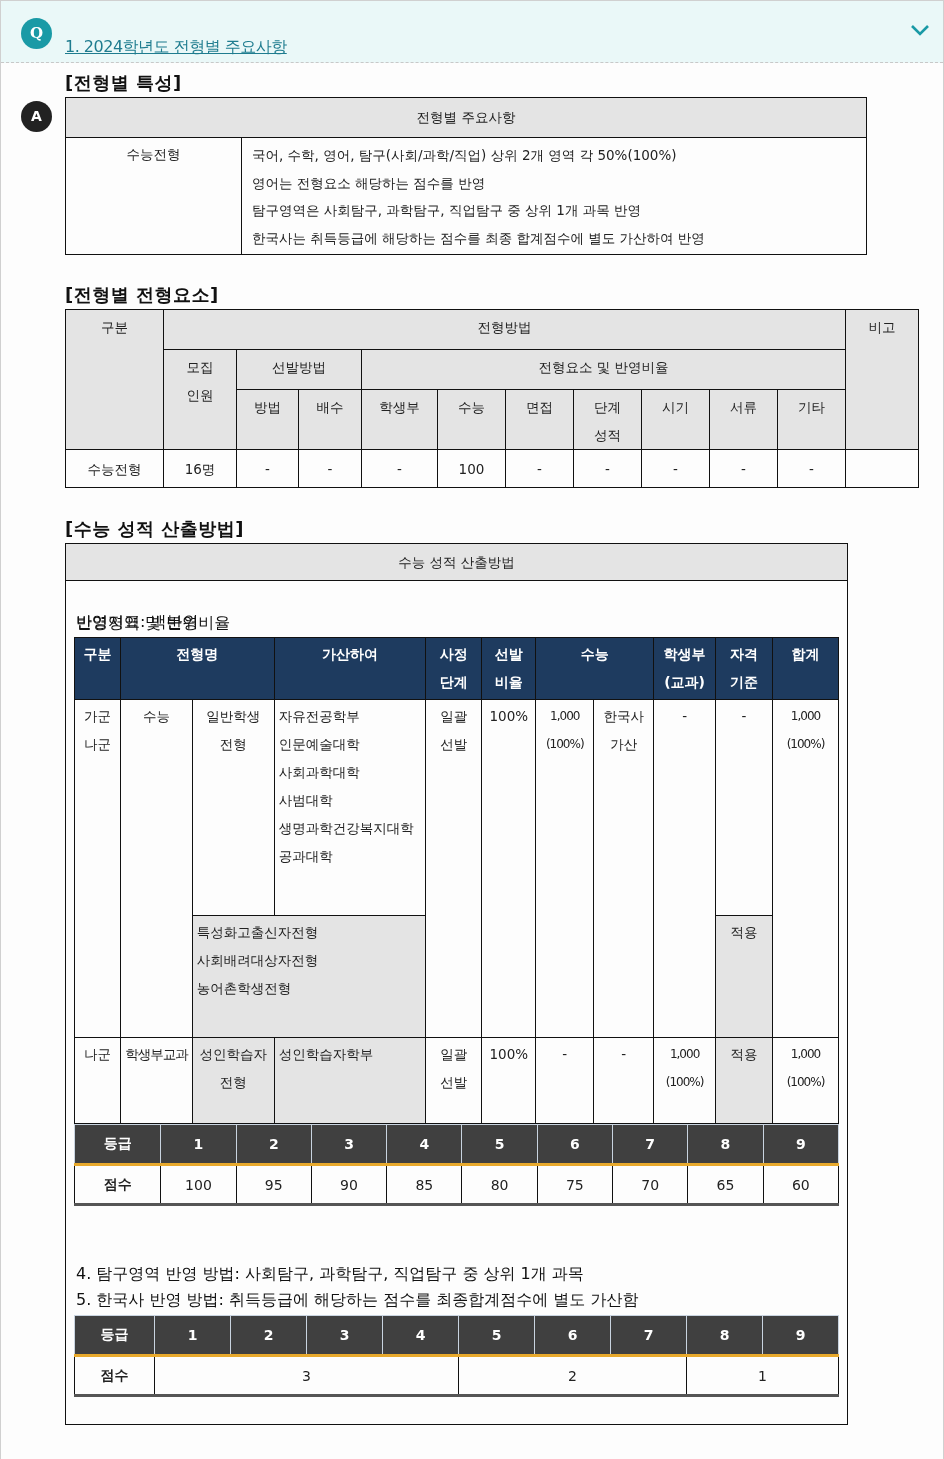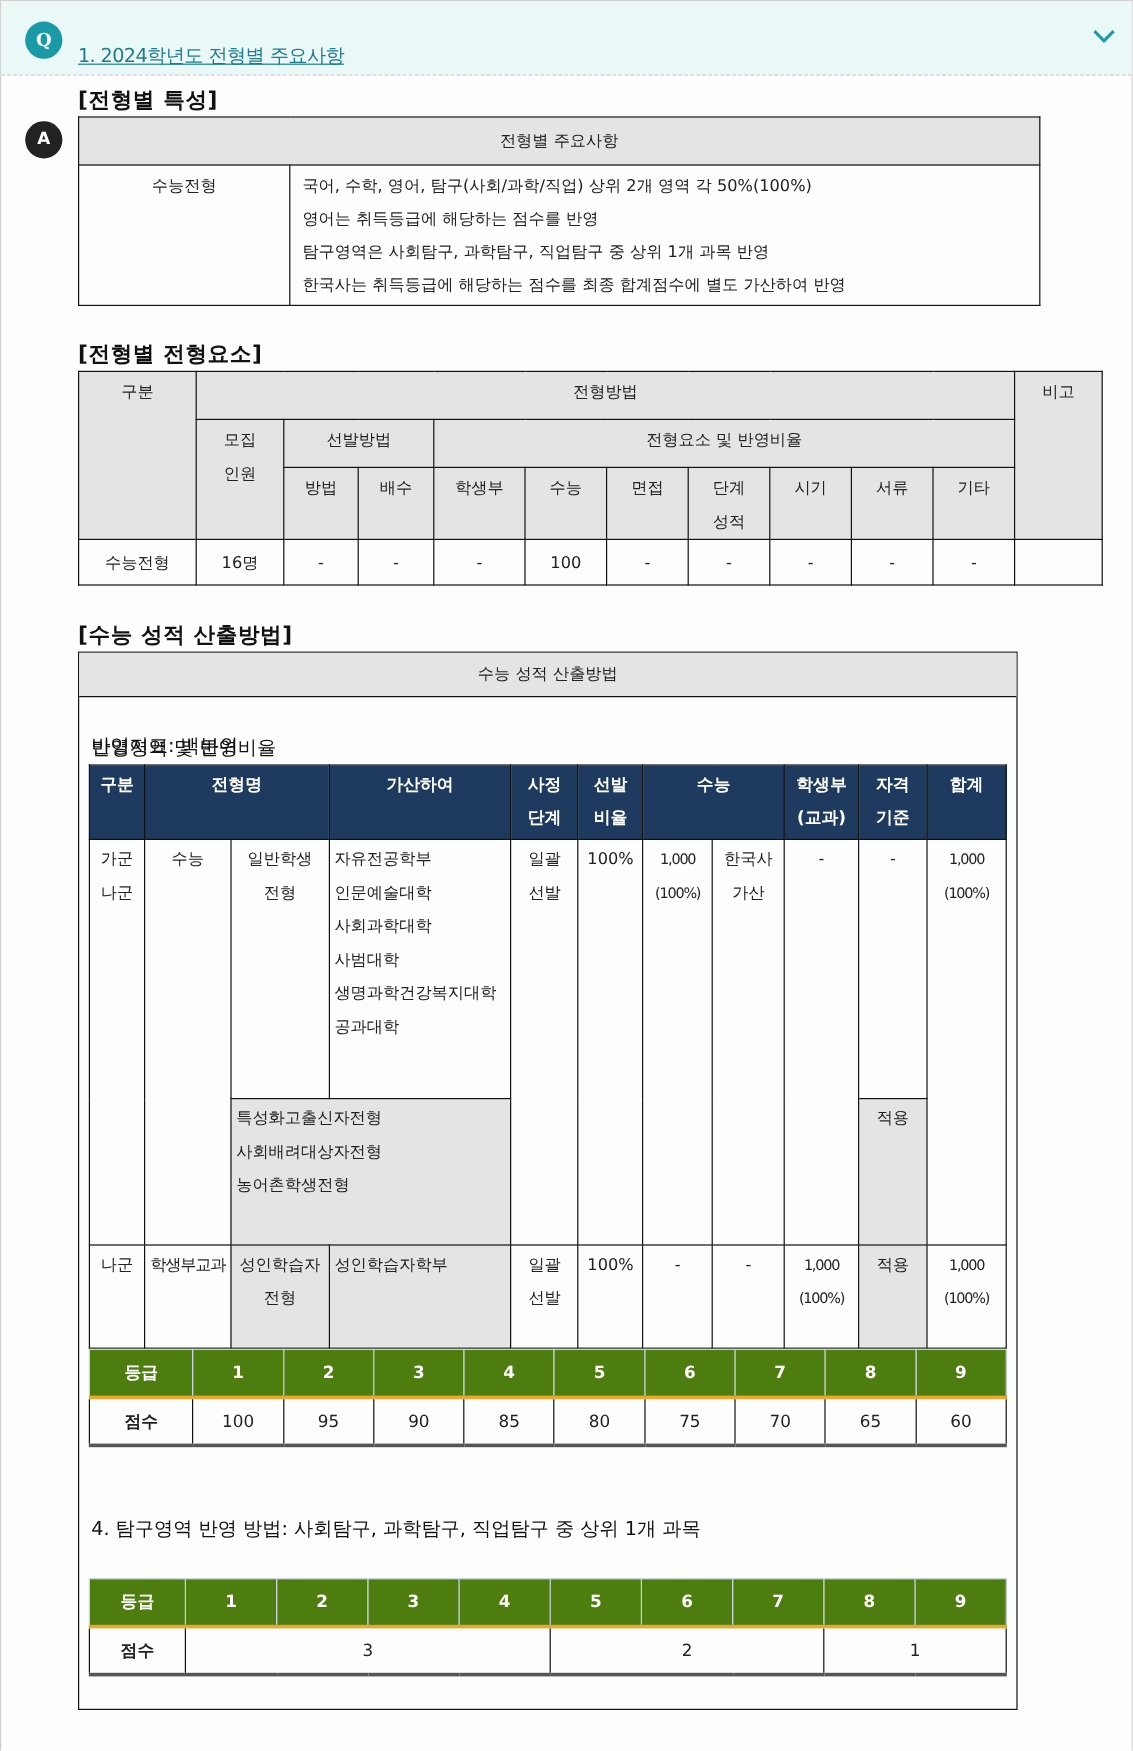--- a/index.html
+++ b/index.html
@@ -37,21 +37,21 @@
   .box3-head { height: 37px; background: #e4e4e4; border-bottom: 1px solid #111; text-align: center; line-height: 36px; font-size: 13.5px; }
   .box3 .line { position: absolute; left: 10px; font-size: 16px; color: #111; }
 
   .t3 { position: absolute; left: 8px; top: 93px; width: 765px; }
   .t3 th { background: #1e3b5f; color: #fff; font-weight: bold; text-align: center; vertical-align: top; height: 62px; line-height: 28px; padding-top: 2px; border: 1px solid #111; font-size: 14px; }
   .t3 td { text-align: center; vertical-align: top; line-height: 28px; padding-top: 2px; font-size: 13.5px; margin-top: 14px; }
   .t3 td.left { text-align: left; padding-left: 4px; }
   .t3 .small { font-size: 12px; letter-spacing: -1px; }
 
   .grade { position: absolute; left: 8px; width: 765px; }
-  .grade th { background: #4d7c0f; color: #fff; font-weight: bold; text-align: center; height: 40px; border: 1px solid #c9d4e0; border-bottom: 3px solid #e8a92c; font-size: 14px; }
+  .grade th { background: #404040; color: #fff; font-weight: bold; text-align: center; height: 40px; border: 1px solid #c9d4e0; border-bottom: 3px solid #e8a92c; font-size: 14px; }
   .grade td { text-align: center; height: 40px; font-size: 14px; border-bottom: 3px solid #555; }
   .grade td.lab { font-weight: bold; }
   .note { position: absolute; left: 10px; font-size: 13.5px; color: #777; }
 </style>
 </head>
 <body>
 
 <div class="page">
 
   <div class="q-bar">
@@ -67,21 +67,21 @@
   <div class="sec-title" style="top:70px;">[전형별 특성]</div>
   <table class="t1">
     <tbody>
         <tr>
       <th colspan="2" class="gray">전형별 주요사항</th>
     </tr>
     <tr>
       <td class="lbl">수능전형</td>
       <td class="lines">
         <div>국어, 수학, 영어, 탐구(사회/과학/직업) 상위 2개 영역 각 50%(100%)</div>
-        <div>영어는 취득등급에 해당하는 점수를 반영</div>
+        <div>영어는 전형요소 해당하는 점수를 반영</div>
         <div>탐구영역은 사회탐구, 과학탐구, 직업탐구 중 상위 1개 과목 반영</div>
         <div>한국사는 취득등급에 해당하는 점수를 최종 합계점수에 별도 가산하여 반영</div>
       </td>
     </tr>
   </tbody>
     </table>
 
   <div class="sec-title" style="top:282px;">[전형별 전형요소]</div>
   <table class="t2">
     <colgroup>
@@ -288,20 +288,21 @@
         <td>80</td>
         <td>75</td>
         <td>70</td>
         <td>65</td>
         <td>60</td>
       </tr>
     </tbody>
       </table>
 
     <div class="line" style="top:720px;">4. 탐구영역 반영 방법: 사회탐구, 과학탐구, 직업탐구 중 상위 1개 과목</div>
+    <div class="line" style="top:746px;">5. 한국사 반영 방법: 취득등급에 해당하는 점수를 최종합계점수에 별도 가산함</div>
 
     <table class="grade" style="top:771px;">
       <colgroup>
           <col style="width:80px">
           <col span="9" style="width:76px">
         </colgroup>
       <tbody>
           <tr>
         <th>등급</th>
         <th>1</th>

